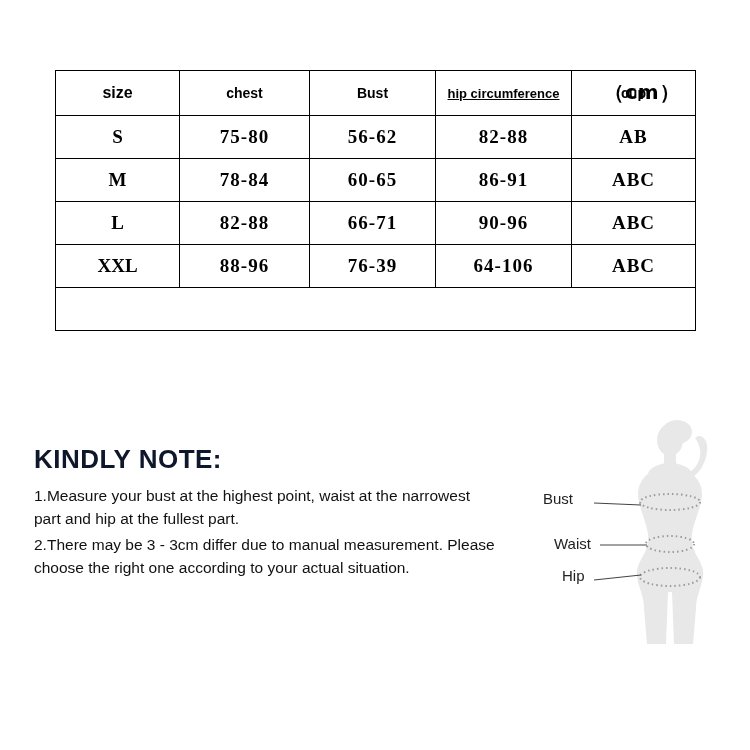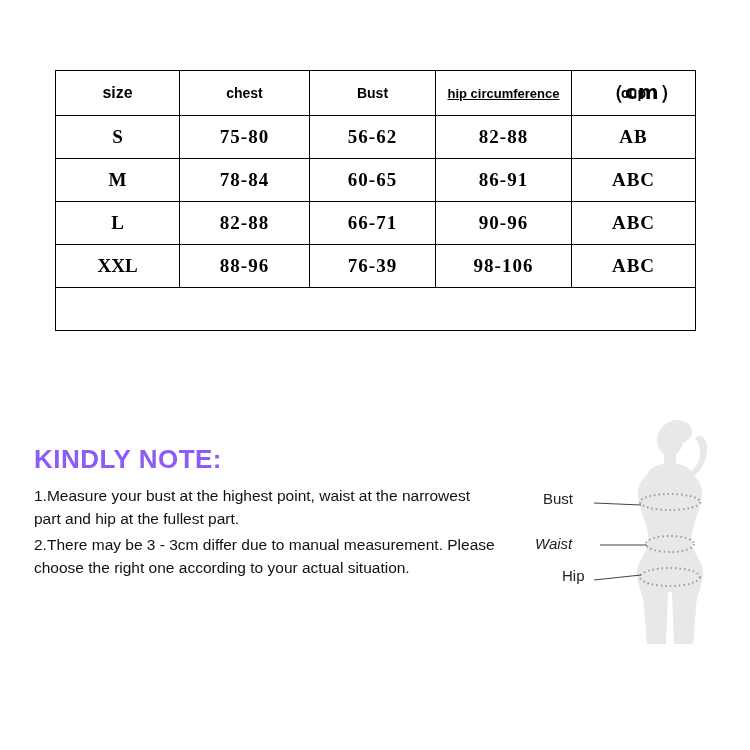--- a/index.html
+++ b/index.html
@@ -23,33 +23,33 @@
   }
   table.size-chart th.col-size{font-size:16px;}
   table.size-chart th.col-hip{font-size:13px;text-decoration:underline;}
   table.size-chart td{
     font-family:"Liberation Serif",serif;font-size:19px;height:42px;letter-spacing:1px;
   }
   table.size-chart td.size-col{font-weight:bold;letter-spacing:0;}
   table.size-chart td.empty-row{height:42px;}
   .kindly-note-heading{
     position:absolute;left:34px;top:444px;
-    font:bold 26px "Liberation Sans",sans-serif;color:#8b5cf6;letter-spacing:0.5px;
+    font:bold 26px "Liberation Sans",sans-serif;color:#0f172a;letter-spacing:0.5px;
   }
   .note-item{
     position:absolute;left:34px;color:#111;
     font:15.5px/1.5 "Liberation Sans",sans-serif;
   }
   .note-item-1{top:484px;width:438px;}
   .note-item-2{top:533px;width:492px;}
   .fig-label{
     position:absolute;font:15px "Liberation Sans",sans-serif;color:#222;
   }
   .fig-label-bust{left:543px;top:490px;}
-  .fig-label-waist{left:535px;top:535px;font-style:italic;}
+  .fig-label-waist{left:554px;top:535px;}
   .fig-label-hip{left:562px;top:567px;}
   .figure-wrap{position:absolute;left:520px;top:412px;width:220px;height:238px;}
 </style>
 </head>
 <body>
 
 <div class="unit-label">（cm）</div>
 
 <table class="size-chart">
   <colgroup>
@@ -85,21 +85,21 @@
     <td class="size-col">L</td>
     <td>82-88</td>
     <td>66-71</td>
     <td>90-96</td>
     <td>ABC</td>
   </tr>
   <tr>
     <td class="size-col">XXL</td>
     <td>88-96</td>
     <td>76-39</td>
-    <td>98-106</td>
+    <td>64-106</td>
     <td>ABC</td>
   </tr>
   <tr>
     <td class="empty-row" colspan="5"></td>
   </tr>
 </tbody>
   </table>
 
 <div class="kindly-note-heading">KINDLY NOTE:</div>
 <div class="note-item note-item-1">1.Measure your bust at the highest point, waist at the narrowest part and hip at the fullest part.</div>

